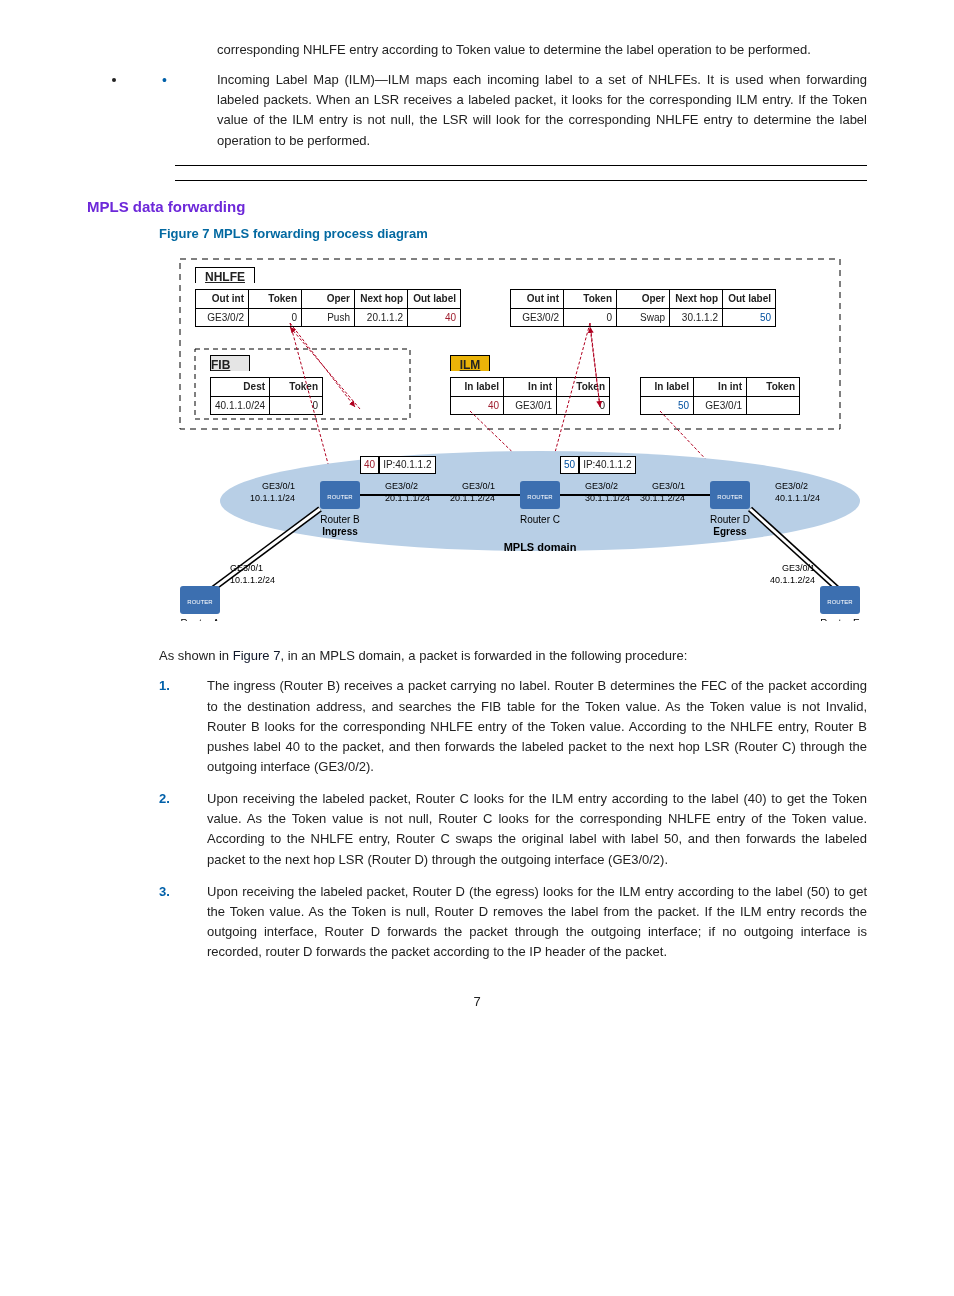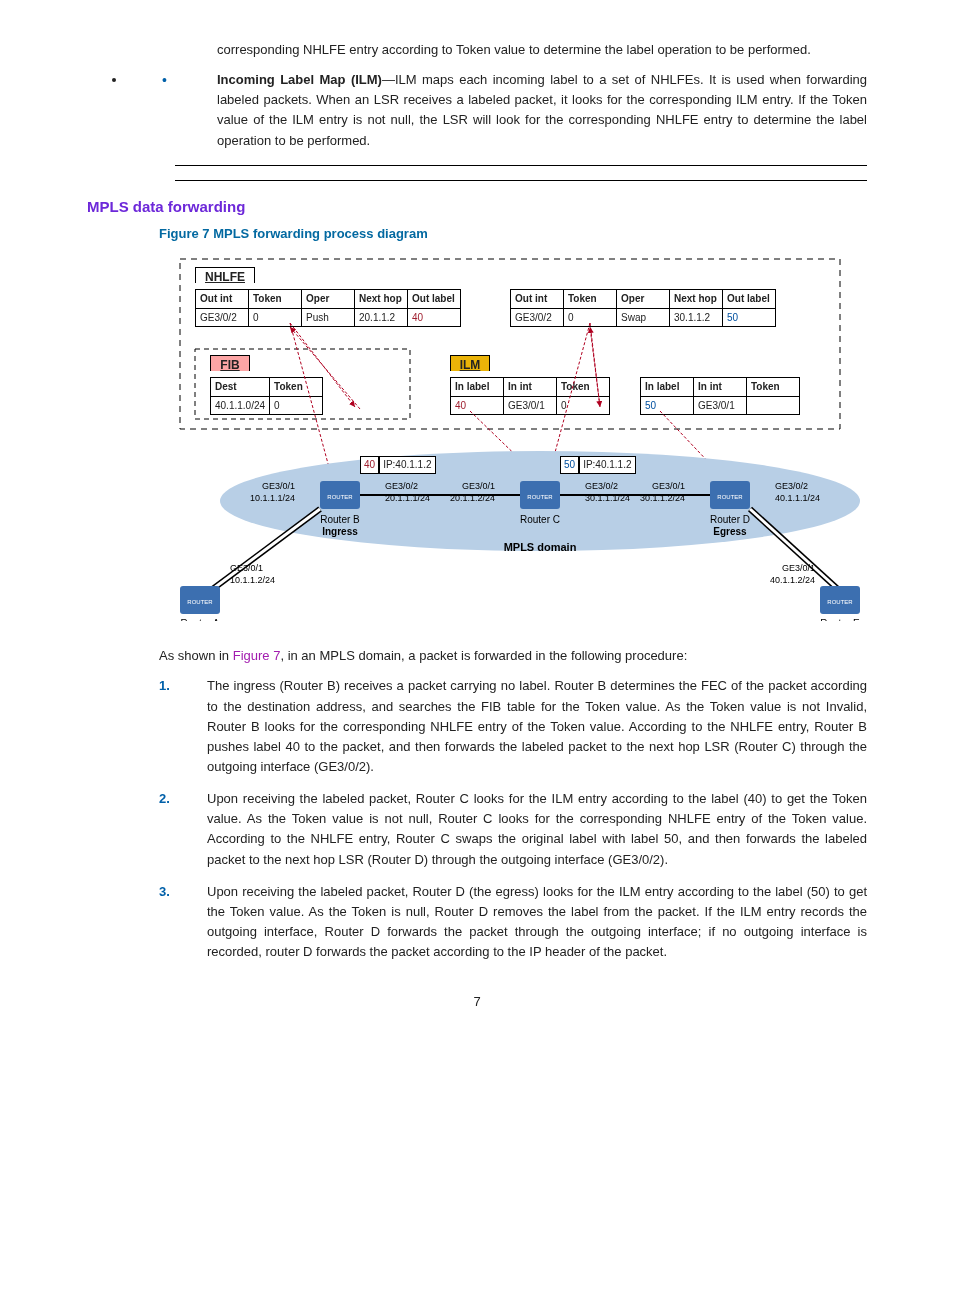--- a/index.html
+++ b/index.html
@@ -8,37 +8,37 @@
     color: #222;
     max-width: 780px;
     margin: 40px auto;
     padding: 0 40px;
     line-height: 1.55;
   }
   .continued-para { margin: 0 0 10px 130px; text-align: justify; }
   .bullet-list { margin: 0 0 14px 40px; padding: 0; }
   .bullet-item { position: relative; padding-left: 90px; margin-bottom: 8px; text-align: justify; }
   .bullet-item::before { content: "•"; position: absolute; left: 35px; color: #0060a9; font-size: 14px; }
-  .bold { font-weight: bold; }
+  .bold { font-weight: normal; }
   .rule { border-top: 1px solid #000; margin: 8px 0 6px 88px; }
   .note-block { margin: 0 0 14px 88px; }
   .note-title { color: #0060a9; margin-bottom: 2px; }
   .section-h { color: #6d28d9; font-weight: bold; font-size: 15px; margin: 14px 0 6px 0; }
   .figure-caption { color: #0369a1; font-weight: bold; margin: 4px 0 6px 72px; font-size: 13px; }
   .figure-box { margin: 0 0 18px 72px; border: 1px solid #fff; }
   .diagram { width: 700px; }
   .after-figure { margin: 0 0 10px 72px; text-align: justify; }
-  .link-ref { color: #a21caf; }
+  .link-ref { color: #0f172a; }
   ol.steps { margin: 0 0 10px 72px; padding: 0; list-style: none; counter-reset: step; }
   ol.steps > li { counter-increment: step; position: relative; padding-left: 48px; margin-bottom: 12px; text-align: justify; }
   ol.steps > li::before { content: counter(step) "."; position: absolute; left: 0; color: #0060a9; font-weight: bold; }
   .pg-num { text-align: center; margin-top: 30px; font-size: 13px; }
 
   .tbl { border-collapse: collapse; font-size: 10px; }
-  .tbl th, .tbl td { border: 1px solid #000; padding: 1px 4px; text-align: left; background:#fff; min-width:44px; }
+  .tbl th, .tbl td { border: 1px solid #000; padding: 1px 4px; text-align: right; background:#fff; min-width:44px; }
   .lbl { font-size: 12px; font-weight: bold; text-decoration: underline; }
   .flow-label { font-size:10px; border:1px solid #000; background:#fff; padding:0 3px; display:inline-block; }
   .colnum-red { color:#a02030; }
   .colnum-blue { color:#0050a0; }
 </style>
 </head>
 <body>
 
 <p class="continued-para">corresponding NHLFE entry according to Token value to determine the label operation to be performed.</p>
 
@@ -100,21 +100,21 @@
               <td>GE3/0/2</td>
               <td>0</td>
               <td>Swap</td>
               <td>30.1.1.2</td>
               <td class="colnum-blue">50</td>
             </tr>
     </tbody>
         </table>
   </foreignObject>
 
-  <foreignObject x="50" y="104" width="40" height="16"><div xmlns="http://www.w3.org/1999/xhtml" class="lbl" style="border:1px solid #000;background:#fca5a5;text-align:center">FIB</div></foreignObject>
+  <foreignObject x="50" y="104" width="40" height="16"><div xmlns="http://www.w3.org/1999/xhtml" class="lbl" style="border:1px solid #000;background:#e5e5e5;">FIB</div></foreignObject>
   <foreignObject x="50" y="126" width="160" height="40">
     <table xmlns="http://www.w3.org/1999/xhtml" class="tbl">
       <tbody>
             <tr>
               <th>Dest</th>
               <th>Token</th>
             </tr>
       <tr>
               <td>40.1.1.0/24</td>
               <td>0</td>

